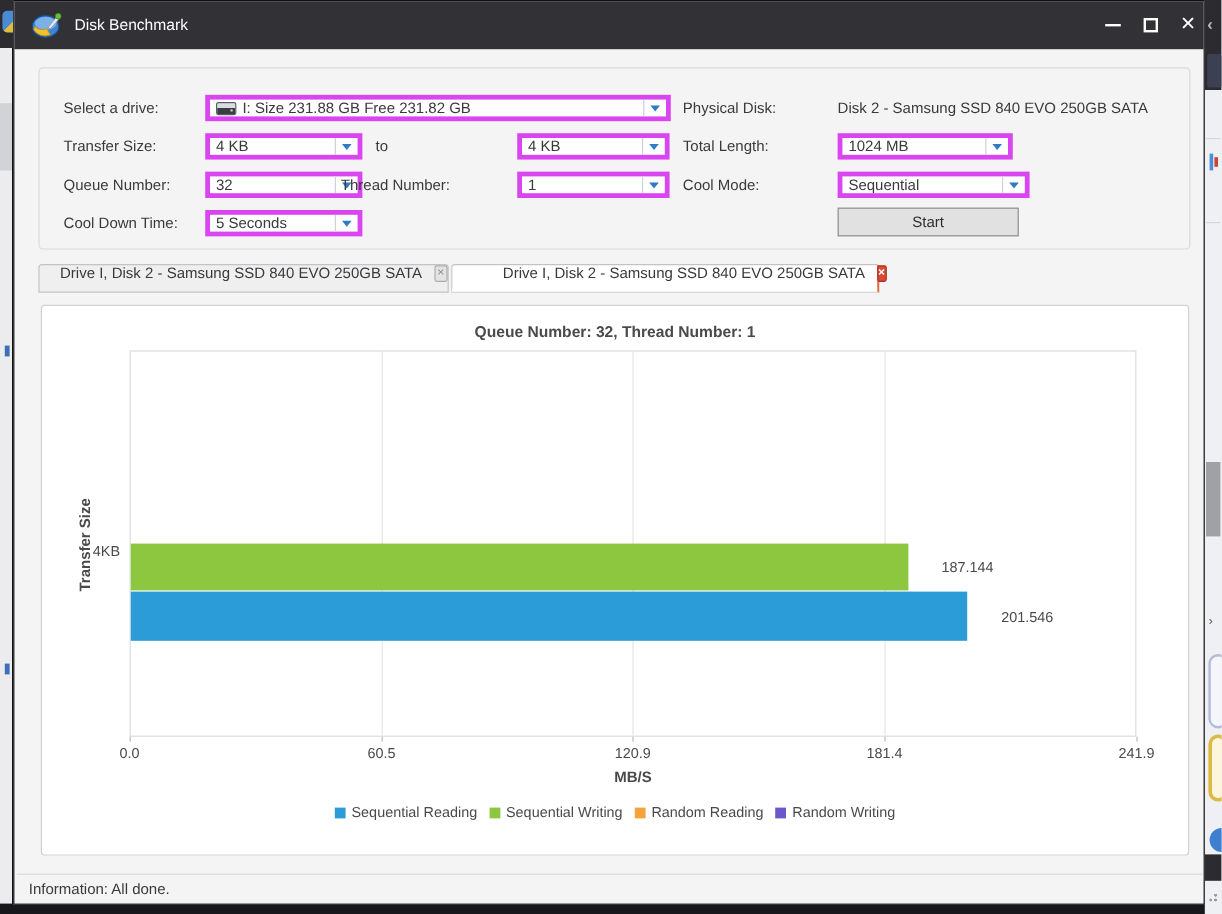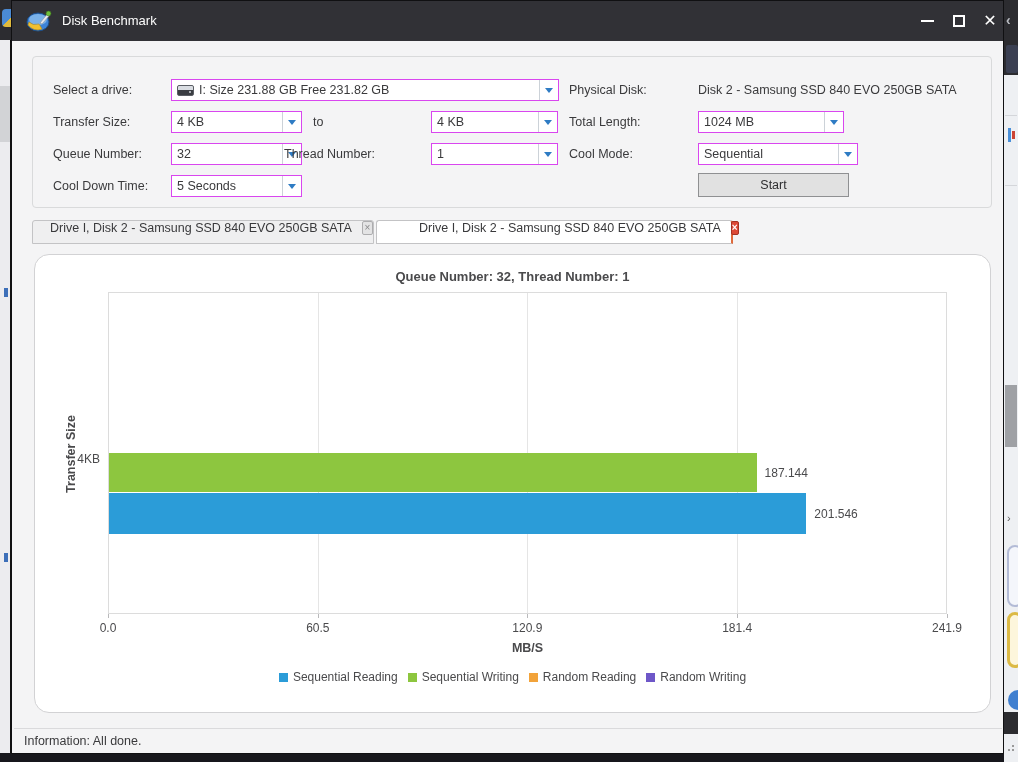--- a/index.html
+++ b/index.html
@@ -44,47 +44,47 @@
   .win-btn { position:absolute; top:6px; width:28px; height:28px; display:flex; align-items:center; justify-content:center; cursor:pointer; }
   .win-btn.min { left:901px; } .win-btn.max { left:933px; } .win-btn.close { left:964px; }
   .glyph-min { width:13px; height:2px; background:#fff; }
   .glyph-max { width:12px; height:12px; border:2px solid #fff; }
   .glyph-close { color:#fff; font-size:16px; line-height:16px; }
 
   
   .form-box { position:absolute; left:20px; top:55px; width:960px; height:152px; border:1px solid #d9dadb; border-radius:4px; }
   .flabel { position:absolute; font-size:12.5px; color:#3a3a3c; line-height:22px; white-space:nowrap; }
   .fvalue { position:absolute; font-size:12.5px; color:#3a3a3c; line-height:22px; white-space:nowrap; }
-  .combo { position:absolute; height:22px; background:#fff; border:1px solid #d946ef; display:flex; align-items:center; cursor:pointer; }
+  .combo { position:absolute; height:22px; background:#fff; border:4px solid #d946ef; display:flex; align-items:center; cursor:pointer; }
   .combo .ctext { flex:1; font-size:12.5px; padding-left:5px; white-space:nowrap; overflow:hidden; display:flex; align-items:center; gap:5px; }
   .combo .cbtn { width:19px; height:100%; border-left:1px solid #ccd2d8; display:flex; align-items:center; justify-content:center; }
   .combo .carrow { width:0; height:0; border-left:4px solid transparent; border-right:4px solid transparent; border-top:5px solid #2f7cc4; }
   .drive-icon { display:inline-block; width:17px; height:11px; border-radius:2px;
       background:linear-gradient(#d9dde2 0 45%,#3a3d42 45% 100%); border:1px solid #5a5e64; position:relative; }
   .drive-icon::after { content:""; position:absolute; right:2px; bottom:2px; width:2px; height:2px; background:#cfd3d8; border-radius:50%; }
   .start-btn { position:absolute; left:686px; top:172px; width:151px; height:24px; background:#e1e1e1; border:1px solid #8f9092;
       font-size:12.5px; color:#2e2e30; display:flex; align-items:center; justify-content:center; cursor:pointer;text-align:right; }
 
   
   .tab { position:absolute; top:219px; height:24px; display:flex; align-items:flex-start; font-size:12.5px; cursor:pointer;
       border:1px solid #c3c3c5; border-radius:3px 3px 0 0; }
   .tab1 { left:20px; width:342px; background:#efeff0; padding-left:17px; }
   .tab2 { left:364px; width:357px; background:#fff; padding-left:42px; border-right:2px solid #df6a3c; }
   .tab .tlabel { white-space:nowrap; color:#39393b; }
   .tab .tclose { margin-left:10px; width:14px; height:14px; font-size:10px; line-height:12px; text-align:center; border-radius:2px; cursor:pointer; }
   .tab1 .tclose { background:#e3e3e4; border:1px solid #adadaf; color:#8a8a8c; }
   .tab2 .tclose { background:#dd4936; border:1px solid #a33225; color:#fff; font-weight:bold; }
 
   
-  .panel { position:absolute; left:22px; top:253px; width:957px; height:459px; background:#fff; border:1px solid #d2d2d4; border-radius:15px; }
+  .panel { position:absolute; left:22px; top:253px; width:957px; height:459px; background:#fff; border:1px solid #d2d2d4; border-radius:3px; }
   .chart-title { position:absolute; left:0; top:14px; width:100%; text-align:center; font-size:13px; font-weight:bold; color:#4a4a4c; }
   .plot { position:absolute; left:73px; top:37px; width:839px; height:322px; border:1px solid #dcdcdc; }
   .gridline { position:absolute; top:0; width:1px; height:100%; background:#e5e5e5; }
   .bar { position:absolute; left:0; }
-  .bar-label { position:absolute; font-size:12px; color:#4a4a4c; white-space:nowrap; transform:translateY(-50%); }
+  .bar-label { position:absolute; font-size:12px; color:#4a4a4c; white-space:nowrap; transform:translateY(-50%);margin-left:20px; }
   .ylabel { position:absolute; left:-56px; top:162px; width:200px; text-align:center; font-size:12.5px; font-weight:bold; color:#4a4a4c;
       transform:rotate(-90deg); transform-origin:center; left:-64px; top:192px; }
   .cat-label { position:absolute; right:890px; font-size:12px; color:#4a4a4c; white-space:nowrap; }
   .xtick { position:absolute; width:1px; height:4px; background:#b9b9bb; top:359px; }
   .xtick-label { position:absolute; top:366px; transform:translateX(-50%); font-size:12px; color:#4a4a4c; }
   .xlabel { position:absolute; top:386px; left:73px; width:839px; text-align:center; font-size:12.5px; font-weight:bold; color:#4a4a4c; }
   .legend { position:absolute; top:415px; left:0; width:100%; display:flex; justify-content:center; gap:10px; font-size:12px; color:#4a4a4c; }
   .legend-item { display:flex; align-items:center; gap:5px; }
   .legend-swatch { width:9px; height:9px; display:inline-block; }
 

